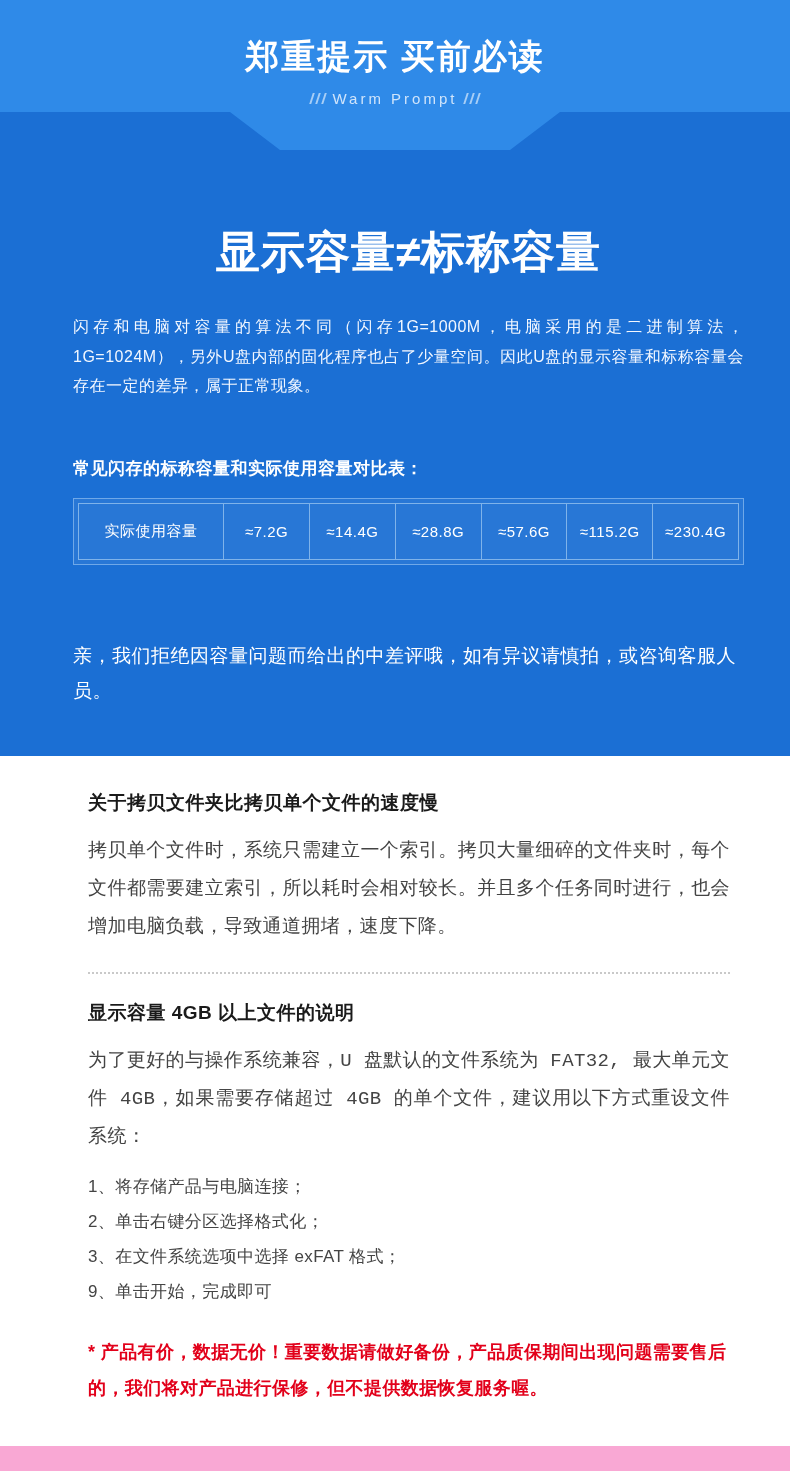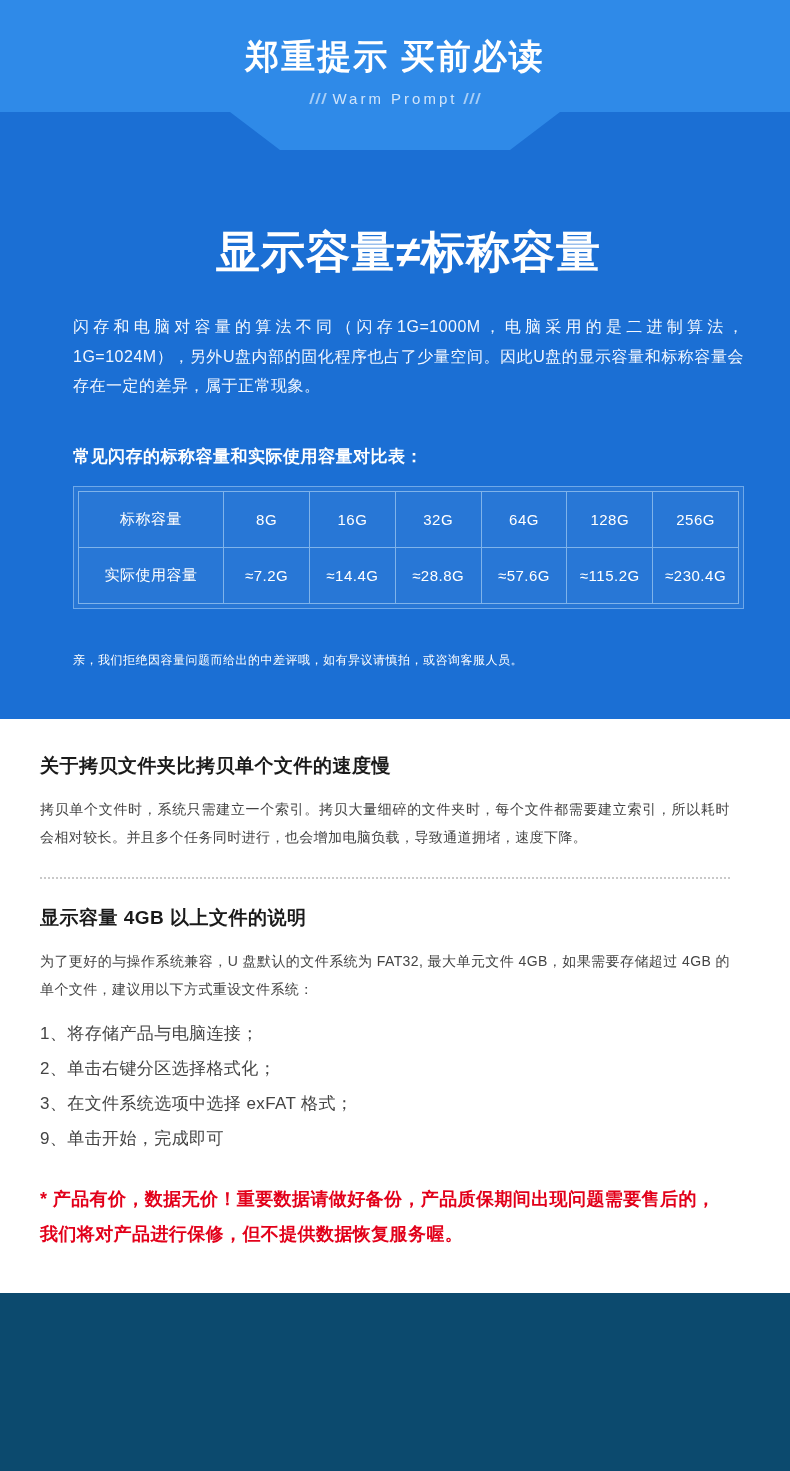--- a/index.html
+++ b/index.html
@@ -5,21 +5,21 @@
   * { box-sizing: border-box; margin: 0; padding: 0; }
   html, body {
     width: 790px;
     background: #ffffff;
     font-family: "Liberation Sans", "DejaVu Sans", sans-serif;
   }
   .page {
     width: 790px;
     min-height: 1471px;
     position: relative;
-    background: #0c4a6e;
+    background: #f9a8d4;
   }
 
   
   .banner {
     position: relative;
     width: 790px;
     height: 165px;
     background: #1b6fd4;
     overflow: hidden;
   }
@@ -79,21 +79,21 @@
     font-size: 16px;
     line-height: 1.85;
     color: #f2f7ff;
     letter-spacing: .5px;
     text-align: justify;
   }
   .table-caption {
     font-size: 17px;
     font-weight: bold;
     color: #ffffff;
-    margin-top: 44px;
+    margin-top: 56px;
     margin-bottom: 18px;
     letter-spacing: .5px;
   }
 
   
   .table-frame {
     background: rgba(255,255,255,0.06);
     border: 1px solid #6fa8e8;
     padding: 4px;
   }
@@ -109,45 +109,46 @@
     vertical-align: middle;
     font-size: 15px;
     color: #ffffff;
     letter-spacing: .5px;
   }
   table.capacity td.rowhead {
     width: 22%;
     font-size: 15px;
   }
   .note {
-    font-size: 12px;
+    font-size: 19px;
     line-height: 1.85;
     color: #ffffff;
-    margin-top: 40px;
+    margin-top: 73px;
     letter-spacing: .5px;
   }
 
   
   .white-section {
     background: #ffffff;
-    padding: 34px 60px 40px 40px;
+    padding: 34px 60px 40px 88px;
   }
   .sec-title {
     font-size: 19px;
     font-weight: bold;
     color: #1a1a1a;
     margin-bottom: 16px;
     letter-spacing: .5px;
   }
   .sec-body {
-    font-size: 14px;
+    font-size: 19px;
     line-height: 2.0;
     color: #444444;
     letter-spacing: .4px;
     text-align: justify;
+    font-family: Liberation Mono, monospace;
   }
   .dotted-div {
     border-top: 2px dotted #c9c9c9;
     margin: 26px 0 26px 0;
   }
   .steps {
     list-style: none;
     margin-top: 14px;
   }
   .steps li {
@@ -190,29 +191,20 @@
 
   <div class="blue-section">
     <div class="headline">显示容量≠标称容量</div>
     <div class="paragraph">闪存和电脑对容量的算法不同（闪存1G=1000M，电脑采用的是二进制算法，1G=1024M），另外U盘内部的固化程序也占了少量空间。因此U盘的显示容量和标称容量会存在一定的差异，属于正常现象。</div>
 
     <div class="table-caption">常见闪存的标称容量和实际使用容量对比表：</div>
 
     <div class="table-frame">
       <table class="capacity">
         <tbody>
-            <tr>
-          <td class="rowhead">标称容量</td>
-          <td>8G</td>
-          <td>16G</td>
-          <td>32G</td>
-          <td>64G</td>
-          <td>128G</td>
-          <td>256G</td>
-        </tr>
         <tr>
           <td class="rowhead">实际使用容量</td>
           <td>≈7.2G</td>
           <td>≈14.4G</td>
           <td>≈28.8G</td>
           <td>≈57.6G</td>
           <td>≈115.2G</td>
           <td>≈230.4G</td>
         </tr>
       </tbody>

